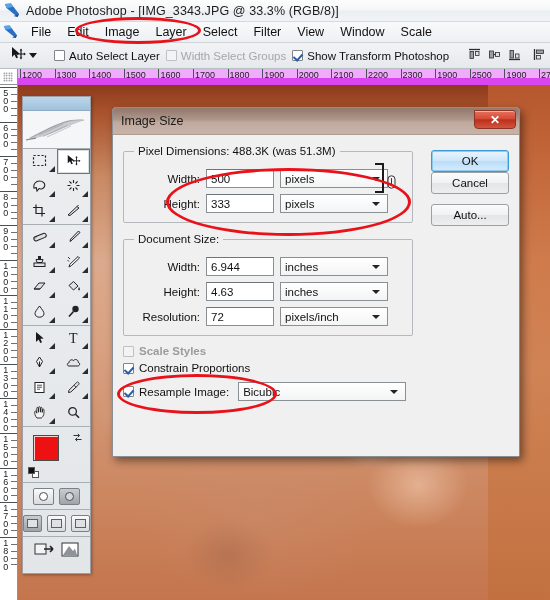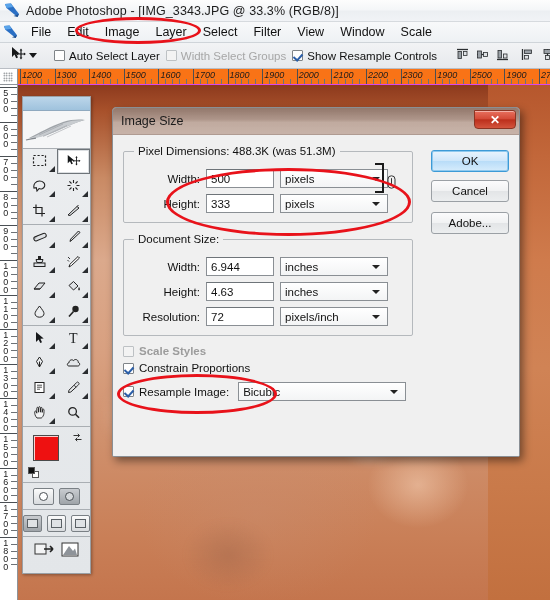--- a/index.html
+++ b/index.html
@@ -78,23 +78,22 @@
   .cbox.checked::after {
     content: ""; position: absolute; left: 2px; top: 1px;
     width: 4px; height: 7px; border: solid #2b5ea8;
     border-width: 0 2px 2px 0; transform: rotate(42deg);
   }
   .align-icons { display: flex; align-items: center; gap: 7px; padding: 0 6px; }
 
   
   #hruler {
     position: absolute; left: 18px; top: 69px; width: 532px; height: 16px;
-    background: #f97316; border-bottom: 1px solid #d946ef;
+    background: #f0abfc; border-bottom: 7px solid #d946ef;
     overflow: hidden;
-    font-style: italic;
   }
   .hr-tick {
     position: absolute; top: 0; width: 1px; height: 16px; background: #4a4f54;
   }
   .hr-minor {
     position: absolute; top: 10px; width: 1px; height: 6px; background: #6d7276;
   }
   .hr-lbl {
     position: absolute; top: 1px; font-size: 9px; color: #1c1c1c;
     font-family: "Liberation Sans", sans-serif; line-height: 10px;
@@ -281,21 +280,21 @@
     position: absolute; width: 9px; height: 30px;
     border: 2px solid #1a1a1a; border-left: none;
   }
   .link-clip { position: absolute; font-size: 11px; color: #333; }
 
   .cb-row { display: flex; align-items: center; gap: 5px; margin-top: 5px; font-size: 11.5px; color: #111; }
   .cb-row.dim { color: #9c9c9c; }
 
   #dlg-btns { position: absolute; right: 10px; top: 42px; width: 78px; }
   .dbtn {
-    width: 78px; height: 22px; margin-bottom: 8px;
+    width: 78px; height: 22px; 
     font-size: 11.5px; color: #111;
     display: flex; align-items: center; justify-content: center;
     border: 1px solid #9ba0a5; border-radius: 3px;
     background: linear-gradient(to bottom, #fbfbfc 0%, #f1f2f3 48%, #e3e5e7 52%, #eceeef 100%);
   }
   .dbtn.primary {
     background: linear-gradient(to bottom, #e9f4fd 0%, #cfe7fa 48%, #b9ddf8 52%, #d6ecfc 100%);
     border-color: #3c9ad6; box-shadow: 0 0 0 1px #8fc9ee inset;
   }
   .dbtn.gap { margin-top: 10px; }
@@ -361,21 +360,21 @@
       <span>Auto Select Layer</span>
     </label>
 
     <label class="opt-cb dim">
       <span class="cbox dim"></span>
       <span>Width Select Groups</span>
     </label>
 
     <label class="opt-cb">
       <span class="cbox checked"></span>
-      <span>Show Resample Controls</span>
+      <span>Show Transform Photoshop</span>
     </label>
 
     <div class="opt-sep"></div>
     <div class="align-icons">
       <span>
         <svg width="13" height="13" viewBox="0 0 13 13">
             <path d="M1 1.5 H12" stroke="#2b2e31" stroke-width="1.3"></path>
             <rect x="2" y="3.5" width="3.5" height="7" fill="#9aa0a6" stroke="#2b2e31" stroke-width="0.8"></rect>
             <rect x="7.5" y="3.5" width="3.5" height="4" fill="#dfe2e5" stroke="#2b2e31" stroke-width="0.8"></rect>
           </svg>
@@ -928,21 +927,21 @@
         <span class="fsel wide" style="margin-left:4px;">
           <span>Bicubic</span>
           <span class="arw"></span>
         </span>
       </div>
     </div>
 
     <div id="dlg-btns">
       <div class="dbtn primary">OK</div>
       <div class="dbtn">Cancel</div>
-      <div class="dbtn gap">Adobe...</div>
+      <div class="dbtn gap">Auto...</div>
     </div>
   </div>
 
   <div class="annot" style="left:75px; top:17px; width:126px; height:27px;"></div>
   <div class="annot" style="left:166px; top:168px; width:245px; height:68px;"></div>
   <div class="annot" style="left:117px; top:374px; width:160px; height:40px;"></div>
 
 </div>
 
 </body></html>

